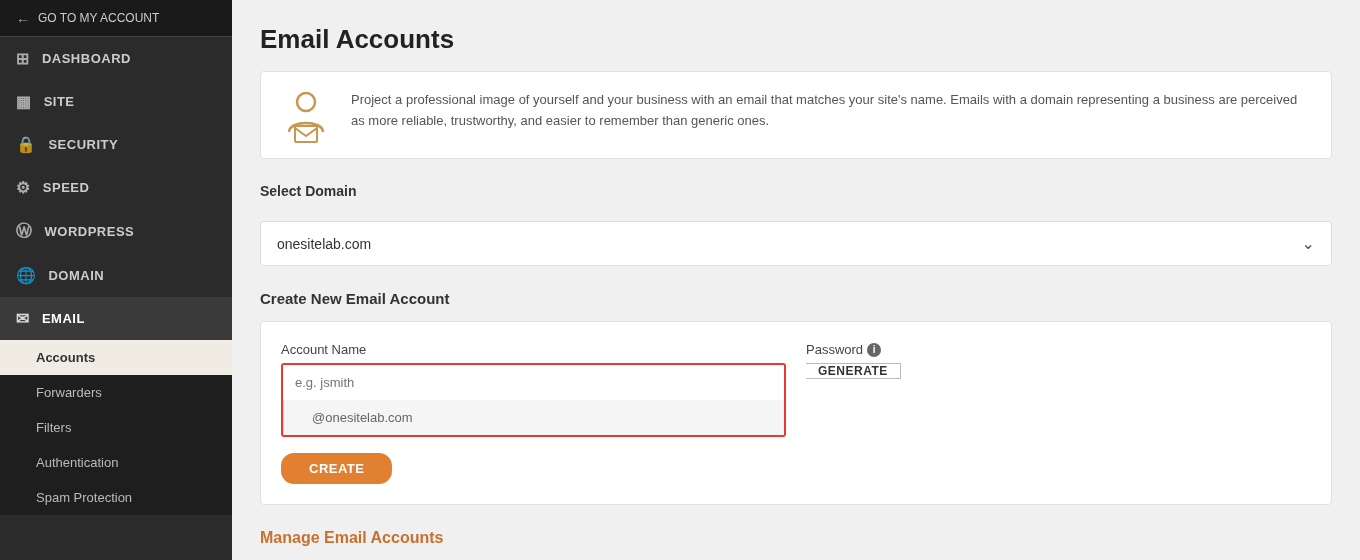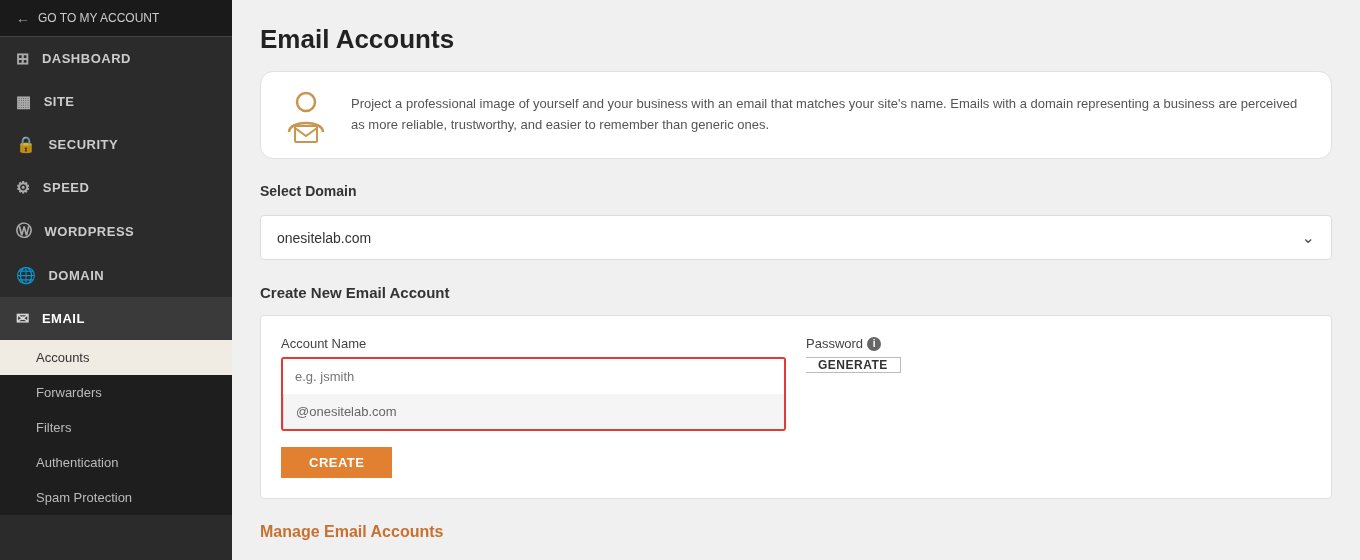--- a/index.html
+++ b/index.html
@@ -46,58 +46,58 @@
     .sidebar-nav-item.active { background: #3a3a3a; color: #fff; }
     .sidebar-nav-item .nav-icon { font-size: 16px; opacity: 0.8; }
 
     .sidebar-sub-section { background: #1e1e1e; }
     .sidebar-sub-item {
       padding: 10px 20px 10px 36px;
       font-size: 13px;
       color: #bbb;
       cursor: pointer;
     }
-    .sidebar-sub-item.active { background: #f0ebe3; color: #333; font-weight: 400; }
+    .sidebar-sub-item.active { background: #f0ebe3; color: #333; font-weight: 700; }
 
     
     .main-content {
       flex: 1;
       background: #f0f0f0;
       overflow-y: auto;
       padding: 24px 28px;
     }
 
     .page-title {
       font-size: 26px;
       font-weight: 700;
       color: #222;
       margin-bottom: 16px;
     }
 
     .info-banner {
       background: #fff;
       border: 1px solid #e0e0e0;
-      border-radius: 13px;
+      border-radius: 4px;
       padding: 18px 20px;
       display: flex;
-      align-items: center;
+      align-items: flex-start;
       gap: 20px;
       margin-bottom: 24px;
     }
     .info-banner-text {
       font-size: 13px;
       color: #555;
       line-height: 1.6;
     }
 
     .section-label {
       font-size: 14px;
       font-weight: 600;
       color: #333;
-      margin-bottom: 16px;
+      margin-bottom: 22px;
     }
 
     .domain-select-wrapper {
       background: #fff;
       border: 1px solid #ddd;
       border-radius: 4px;
       padding: 12px 16px;
       display: flex;
       align-items: center;
       justify-content: space-between;
@@ -169,21 +169,21 @@
       flex: 1;
       padding: 10px 12px;
       border: none;
       outline: none;
       font-size: 13px;
       color: #999;
     }
     .account-domain-suffix {
       background: #f5f5f5;
       border-left: 1px solid #ddd;
-      padding: 10px 12px;
+      padding: 10px 28px;
       font-size: 13px;
       color: #666;
       white-space: nowrap;
     }
 
     .password-input-wrapper {
       display: flex;
       border: 2px solid #e53935;
       border-radius: 3px;
       overflow: hidden;
@@ -219,21 +219,21 @@
       white-space: nowrap;
     }
 
     .create-btn {
       background: #e08030;
       color: #fff;
       border: none;
       padding: 8px 28px;
       font-size: 13px;
       font-weight: 700;
-      border-radius: 0;
+      border-radius: 13px;
       cursor: pointer;
       letter-spacing: 0.5px;
       text-transform: uppercase;
     }
 
     .manage-section-title {
       font-size: 16px;
       font-weight: 700;
       color: #c87030;
       margin-top: 4px;

